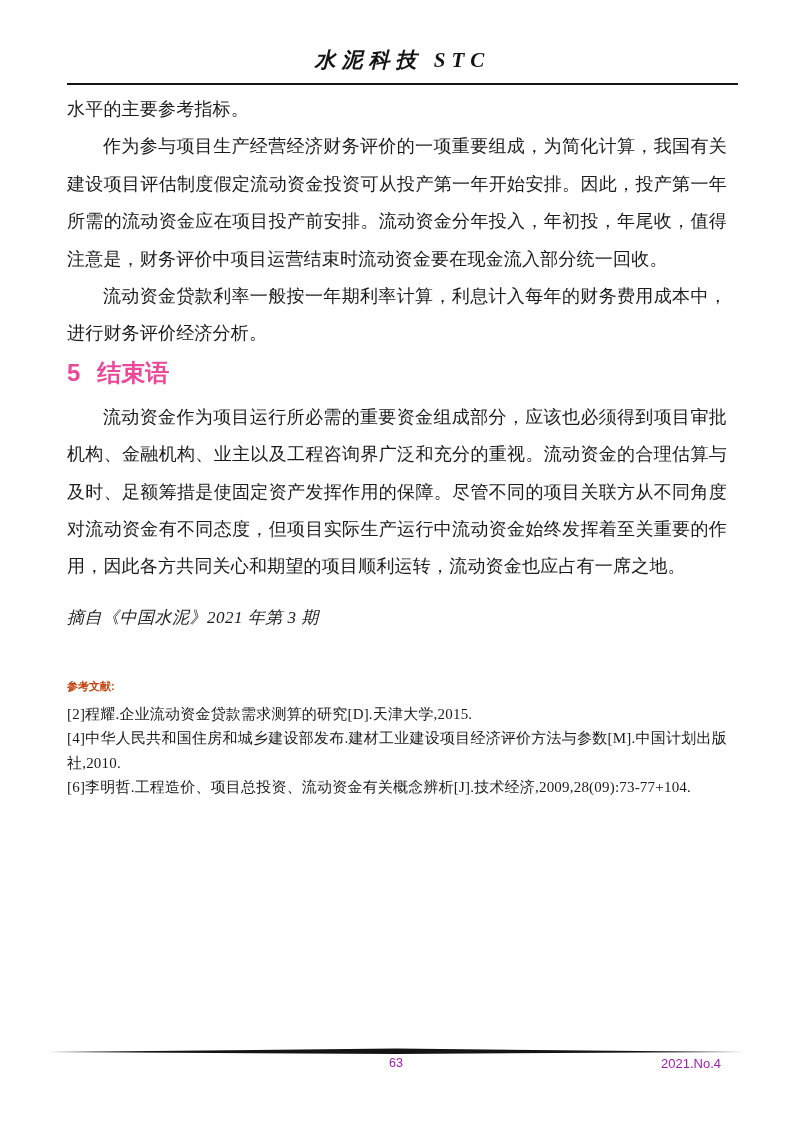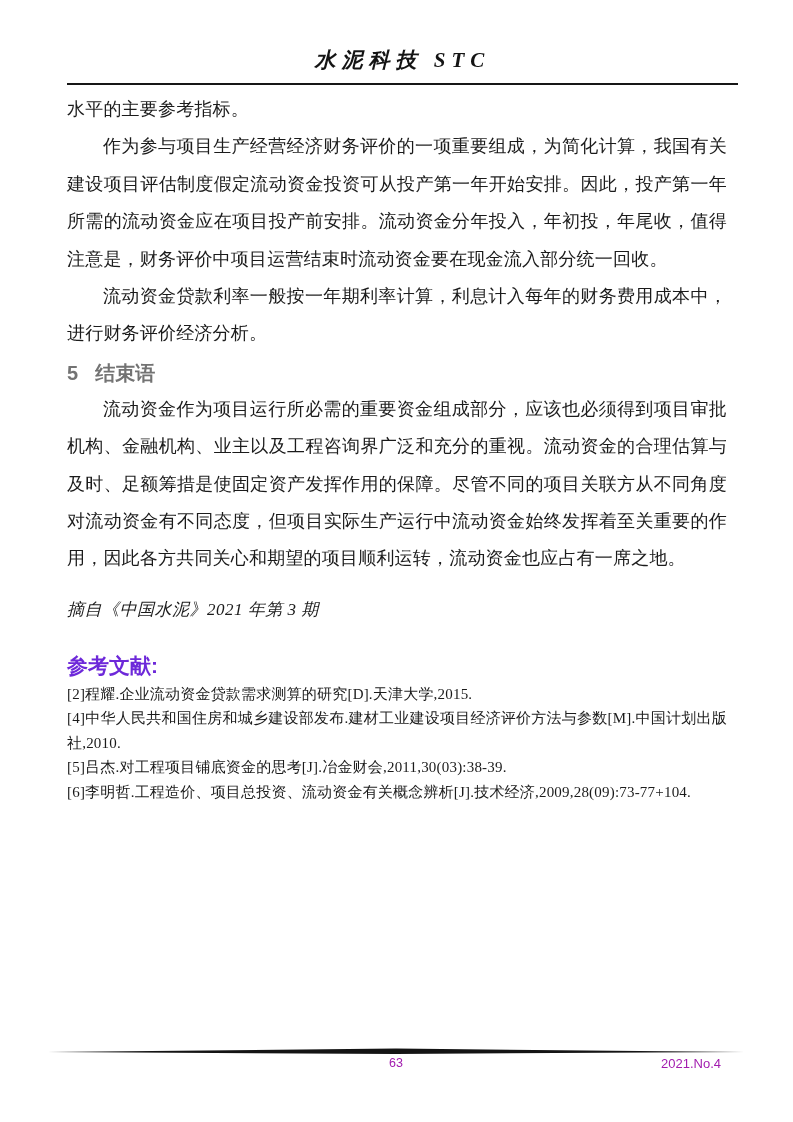--- a/index.html
+++ b/index.html
@@ -42,45 +42,45 @@
     margin: 0;
     font-size: 18px;
     line-height: 37.4px;
     text-align: justify;
     letter-spacing: 0.2px;
   }
   .body-text.indent {
     text-indent: 2em;
   }
   .section-heading {
-    margin: 5px 0 3px 0;
+    margin: 5px 0 11px 0;
     font-family: "Liberation Sans", "DejaVu Sans", sans-serif;
-    font-size: 20px;
+    font-size: 24px;
     font-weight: bold;
-    color: #737373;
+    color: #ec4899;
     line-height: 30px;
   }
   .section-heading .sec-num {
     display: inline-block;
     margin-right: 17px;
   }
   .source-note {
     margin: 20px 0 0 0;
     font-size: 17px;
     font-style: italic;
     line-height: 24px;
     letter-spacing: 0.5px;
   }
   .references-heading {
-    margin: 34px 0 6px 0;
+    margin: 46px 0 6px 0;
     font-family: "Liberation Sans", "DejaVu Sans", sans-serif;
-    font-size: 21px;
+    font-size: 11px;
     font-weight: bold;
     line-height: 20px;
-    color: #6d28d9;
+    color: #c2410c;
   }
   .reference {
     margin: 0;
     font-size: 15px;
     line-height: 24.5px;
     text-align: justify;
     letter-spacing: 0.2px;
   }
   .page-footer {
     position: absolute;
@@ -139,21 +139,20 @@
 
     <p class="body-text indent">流动资金作为项目运行所必需的重要资金组成部分，应该也必须得到项目审批机构、金融机构、业主以及工程咨询界广泛和充分的重视。流动资金的合理估算与及时、足额筹措是使固定资产发挥作用的保障。尽管不同的项目关联方从不同角度对流动资金有不同态度，但项目实际生产运行中流动资金始终发挥着至关重要的作用，因此各方共同关心和期望的项目顺利运转，流动资金也应占有一席之地。</p>
 
     <p class="source-note">摘自《中国水泥》2021 年第 3 期</p>
 
     <h3 class="references-heading">参考文献:</h3>
 
     <div class="references">
       <p class="reference">[2]程耀.企业流动资金贷款需求测算的研究[D].天津大学,2015.</p>
       <p class="reference">[4]中华人民共和国住房和城乡建设部发布.建材工业建设项目经济评价方法与参数[M].中国计划出版社,2010.</p>
-      <p class="reference">[5]吕杰.对工程项目铺底资金的思考[J].冶金财会,2011,30(03):38-39.</p>
       <p class="reference">[6]李明哲.工程造价、项目总投资、流动资金有关概念辨析[J].技术经济,2009,28(09):73-77+104.</p>
     </div>
 
   </div>
 
   <div class="page-footer">
     <svg class="footer-rule-svg" viewBox="0 0 696 7" preserveAspectRatio="none" aria-hidden="true">
       <polygon points="0,4 348,0.5 696,4 348,6" fill="#141414"></polygon>
     </svg>
     <div class="footer-row">

